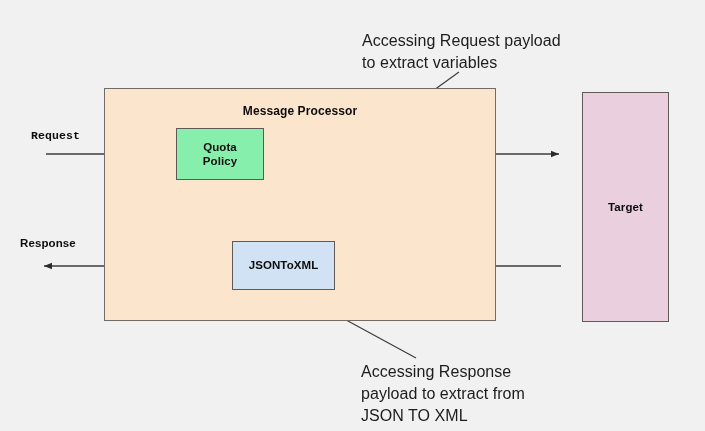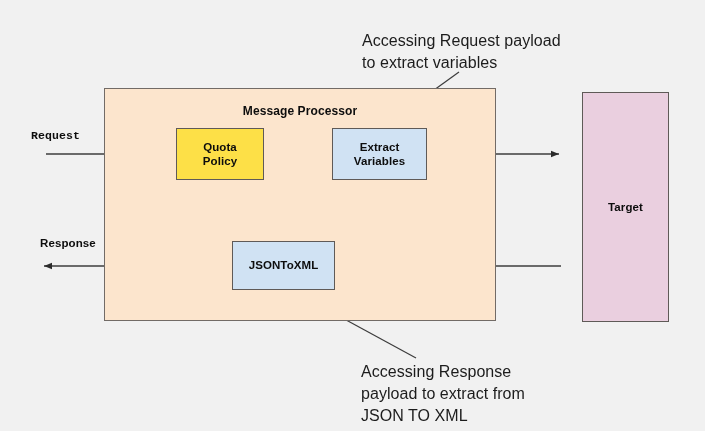--- a/index.html
+++ b/index.html
@@ -58,21 +58,21 @@
   #message-processor .node-label {
     margin-top: 15px;
     font-size: 12px;
   }
   
   #quota-policy {
     left: 176px;
     top: 128px;
     width: 88px;
     height: 52px;
-    background: #fde047;
+    background: #86efac;
   }
   #extract-variables {
     left: 332px;
     top: 128px;
     width: 95px;
     height: 52px;
     background: #d0e2f3;
   }
   #jsontoxml {
     left: 232px;
@@ -102,21 +102,20 @@
     letter-spacing: 0.1px;
   }
   #request-label {
     left: 31px;
     top: 129px;
     font-family: Liberation Mono, monospace;
   }
   #response-label {
     left: 20px;
     top: 237px;
-    margin-left: 20px;
   }
   
   .annotation {
     position: absolute;
     font-size: 16px;
     color: #1c1c1c;
     line-height: 1.38;
     white-space: pre-line;
     letter-spacing: 0.05px;
   }
@@ -162,23 +161,20 @@
   </svg>
 
   <div class="node container-node" id="message-processor">
     <span class="node-label">Message Processor</span>
   </div>
 
   <div class="node" id="quota-policy">
     <span class="node-label"><span>Quota</span><br><span>Policy</span></span>
   </div>
 
-  <div class="node" id="extract-variables">
-    <span class="node-label"><span>Extract</span><br><span>Variables</span></span>
-  </div>
 
   <div class="node" id="jsontoxml">
     <span class="node-label">JSONToXML</span>
   </div>
 
   <div class="node" id="target">
     <span class="node-label">Target</span>
   </div>
 
   <div class="endpoint-label" id="request-label">Request</div>

